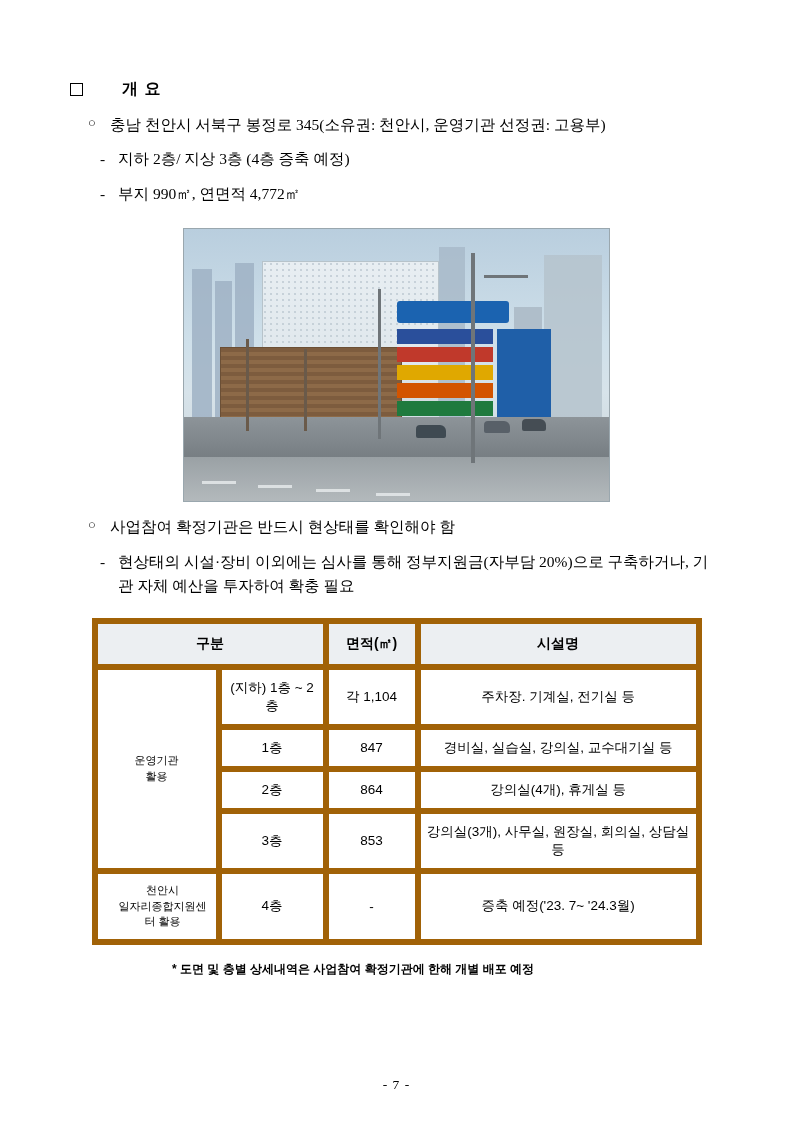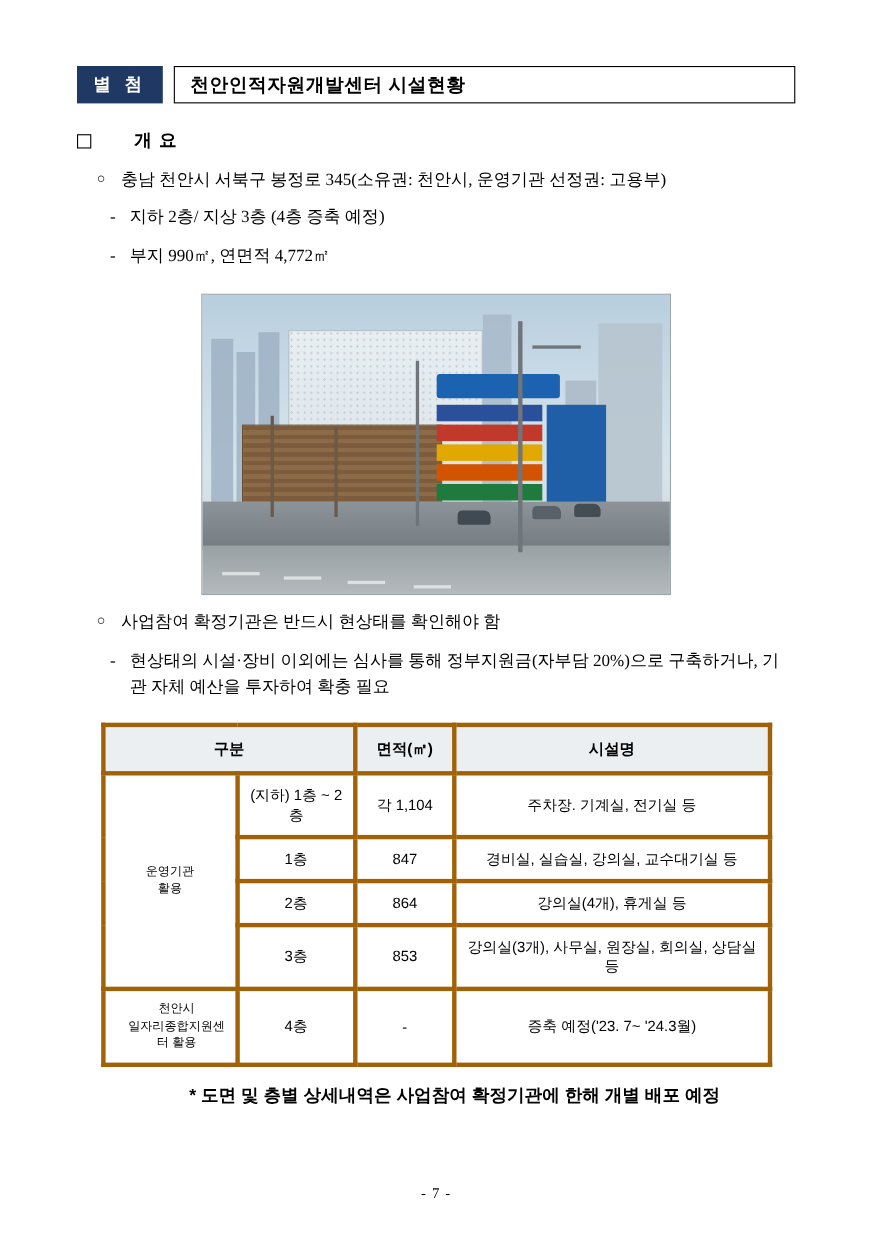--- a/index.html
+++ b/index.html
@@ -176,60 +176,56 @@
 
   
   table.facility {
     margin: 20px auto 0 auto;
     border-collapse: collapse;
     width: 610px;
     font-size: 13.5px;
     font-family: "Liberation Sans", sans-serif;
   }
   table.facility th, table.facility td {
-    border: 4px solid #a16207;
+    border: 6px solid #a16207;
     padding: 9px 4px;
     text-align: center;
     vertical-align: middle;
     margin-top: 24px;
   }
   table.facility thead th {
     background: #eceff2;
     font-weight: bold;
     font-size: 14px;
     padding: 11px 4px;
   }
   table.facility td.left-merge {
     font-size: 11px;
     line-height: 1.45;
   }
   .note {
     margin-top: 16px;
     padding-left: 102px;
     font-family: "Liberation Sans", sans-serif;
     font-weight: bold;
-    font-size: 16px;
+    font-size: 12px;
   }
   .page-number {
     position: absolute;
     left: 0; right: 0; bottom: 28px;
     text-align: center;
     font-size: 13.5px;
     letter-spacing: 1px;
   }
 </style>
 </head>
 <body>
 
 <div class="page">
 
-  <div class="header-row">
-    <div class="tag-box">별 첨</div>
-    <div class="title-box">천안인적자원개발센터 시설현황</div>
-  </div>
 
   <div class="section-head">
     <span class="sq"></span>
     <span>개 요</span>
   </div>
 
   <div class="bullet-circle">
     <span class="mark">○</span>
     <span class="bullet-text">충남 천안시 서북구 봉정로 345(소유권: 천안시, 운영기관 선정권: 고용부)</span>
   </div>

